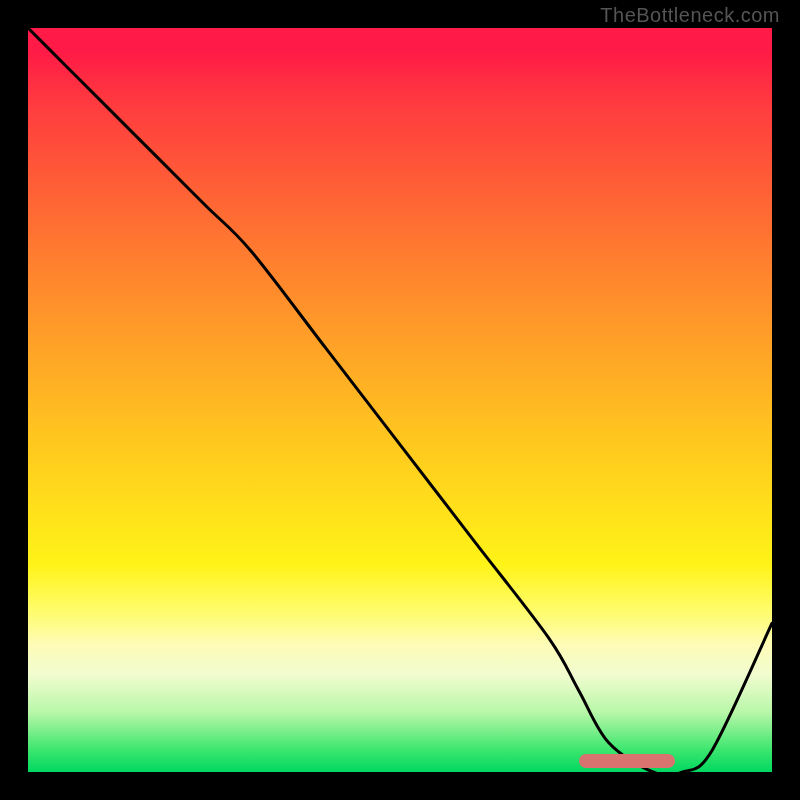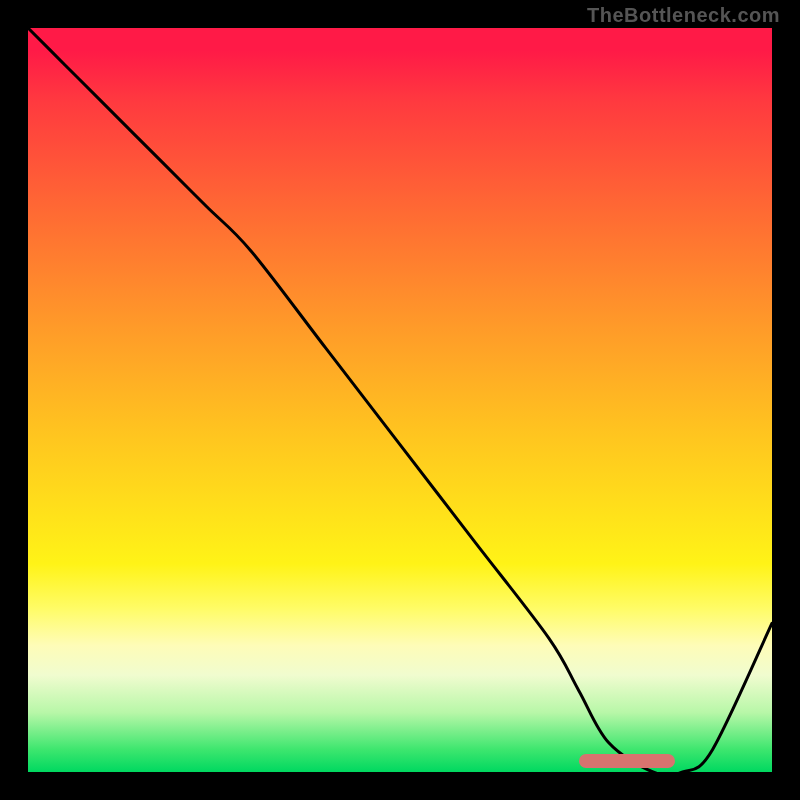--- a/index.html
+++ b/index.html
@@ -15,21 +15,21 @@
     position: relative;
     width: 800px;
     height: 800px;
   }
   .watermark {
     position: absolute;
     top: 4px;
     right: 20px;
     color: #555;
     font-size: 20px;
-    font-weight: 700;
+    font-weight: 400;
     letter-spacing: 0.5px;
     z-index: 5;
   }
   .plot {
     position: absolute;
     left: 28px;
     top: 28px;
     width: 744px;
     height: 744px;
   }

